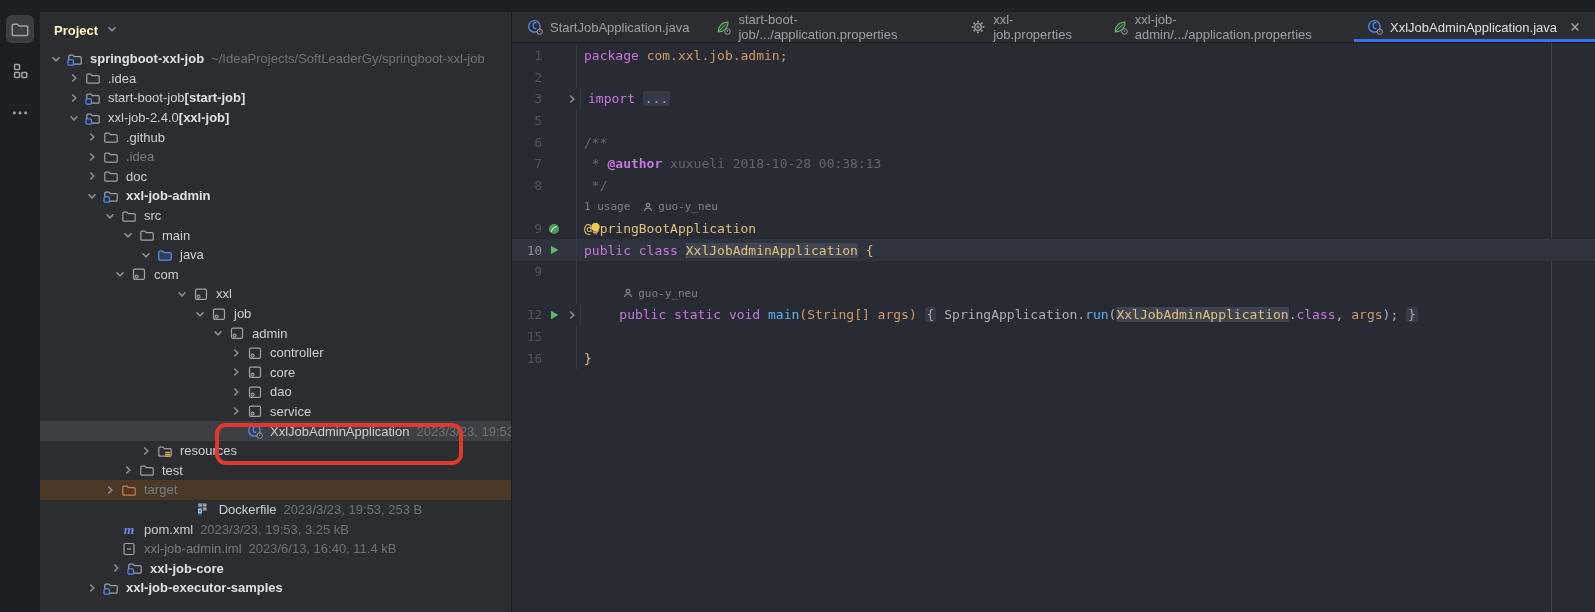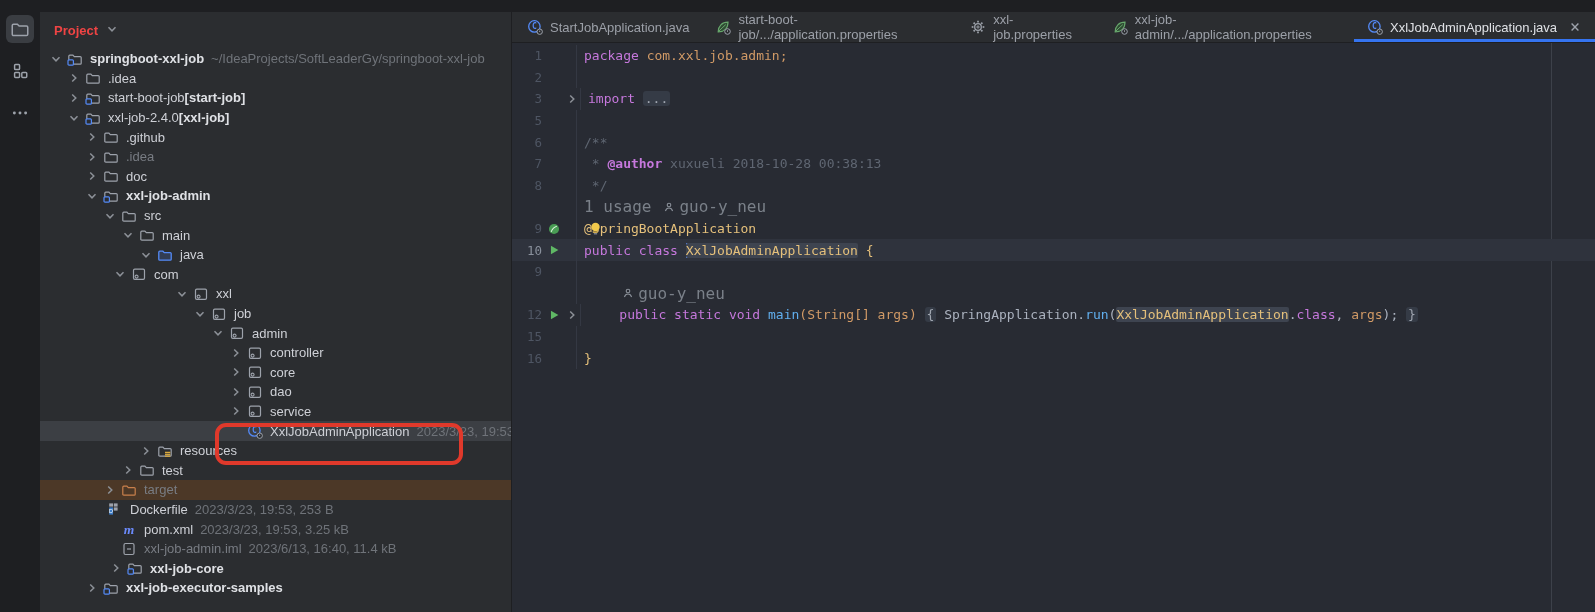--- a/index.html
+++ b/index.html
@@ -8,21 +8,21 @@
 
   
   .rail{position:absolute;left:0;top:12px;width:40px;bottom:0;background:#1E1F22;display:flex;flex-direction:column;align-items:center;gap:14px;padding-top:3px;}
   .rail-btn{width:28px;height:28px;border-radius:6px;display:flex;align-items:center;justify-content:center;}
   .rail-btn.active{background:#3A3D42;}
   .rail-btn svg{display:block}
 
   
   .panel{position:absolute;left:40px;top:12px;width:471px;bottom:0;background:#2B2D30;overflow:hidden;border-right:1px solid #1E1F22;}
   .panel-header{height:37px;display:flex;align-items:center;padding-left:14px;gap:6px;}
-  .panel-title{font-size:13px;font-weight:bold;color:#ef4444;}
+  .panel-title{font-size:13px;font-weight:bold;color:#fef9c3;}
   .tree{position:absolute;left:0;top:37px;right:0;bottom:0;}
   .tree-row{height:19.6px;display:flex;align-items:center;white-space:nowrap;overflow:hidden;font-size:13px;color:#CED0D6;}
   .tree-row.selected{background:#3C3F44;}
   .tree-row.excluded{background:#4C3827;}
   .chev{width:16px;height:16px;flex:0 0 16px;display:flex;align-items:center;justify-content:center;margin-right:3px;}
   .ticon{width:16px;height:16px;flex:0 0 16px;display:flex;align-items:center;justify-content:center;margin-right:7px;}
   .tlabel{color:#CED0D6;}
   .tlabel.b{font-weight:bold;color:#DFE1E5;}
   .tlabel.dim{color:#787C83;}
   .tmeta{color:#6F7379;margin-left:7px;}
@@ -50,21 +50,21 @@
   .gut-fold{flex:0 0 12px;display:flex;justify-content:center;align-items:center;color:#6E737B;}
   .code-text{white-space:pre;padding-left:7px;color:#ABB2BF;}
   .tk-kw{color:#C678DD;} .tk-pkg{color:#D19A66;} .tk-cls{color:#E5C07B;} .tk-fn{color:#61AFEF;}
   .tk-prm{color:#D19A66;} .tk-plain{color:#ABB2BF;} .tk-cmt{color:#5F6672;}
   .tk-doctag{color:#C678DD;font-weight:bold;} .tk-ann{color:#E5C07B;}
   .tk-foldbox{background:#353B46;color:#A0A6B0;border-radius:3px;padding:0 2px;}
   .tk-hl{background:#3E4450;border-radius:2px;}
   .caret{display:inline-block;width:2px;height:15px;background:#548AF7;vertical-align:text-bottom;margin-right:-2px;}
   .bulb-wrap{position:relative;}
   .bulb-wrap .bulb{position:absolute;left:-2px;top:1px;}
-  .inlay-row{display:flex;align-items:center;gap:5px;font-size:16px;color:#7A8089;height:100%;}
+  .inlay-row{display:flex;align-items:center;gap:5px;font-size:11px;color:#7A8089;height:100%;}
 </style>
 </head>
 <body>
 <div id="app">
 
   <div class="rail">
       <div class="rail-btn active">
         <span>
           <svg width="20" height="20" viewBox="0 0 16 16">
             <path d="M1.8 5.2c0-.6.4-1 1-1h3.1l1.4 1.4h5.9c.6 0 1 .4 1 1v5.6c0 .6-.4 1-1 1H2.8c-.6 0-1-.4-1-1z" fill="none" stroke="#9DA2AB" stroke-width="1.2"></path>
@@ -415,21 +415,21 @@
               <polyline points="6.2,4.5 9.8,8 6.2,11.5" fill="none" stroke="#8C9097" stroke-width="1.5"></polyline>
             </svg>
           </span>
           <span class="ticon">
             <svg width="16" height="16" viewBox="0 0 16 16">
               <path d="M1.8 5.2c0-.6.4-1 1-1h3.1l1.4 1.4h5.9c.6 0 1 .4 1 1v5.6c0 .6-.4 1-1 1H2.8c-.6 0-1-.4-1-1z" fill="none" stroke="#C9804C" stroke-width="1.2"></path>
             </svg>
           </span>
           <span class="tlabel dim">target</span>
         </div>
-        <div class="tree-row" style="padding-left: 48px;">
+        <div class="tree-row" style="padding-left: 48px; justify-content: center;">
           <span class="chev"></span>
           <span class="ticon">
             <svg width="16" height="16" viewBox="0 0 16 16">
               <rect x="2.2" y="2.4" width="3.8" height="3.2" fill="#9DA2AB"></rect>
               <rect x="6.8" y="2.4" width="3.8" height="3.2" fill="#9DA2AB"></rect>
               <rect x="6.8" y="6.4" width="3.8" height="3.2" fill="#9DA2AB"></rect>
               <rect x="2.2" y="6.4" width="3.8" height="7.2" fill="#3D7DC8"></rect>
               <text x="4.1" y="12.4" font-size="5.5" fill="#fff" text-anchor="middle" font-family="Liberation Sans,sans-serif">D</text>
             </svg>
           </span>

